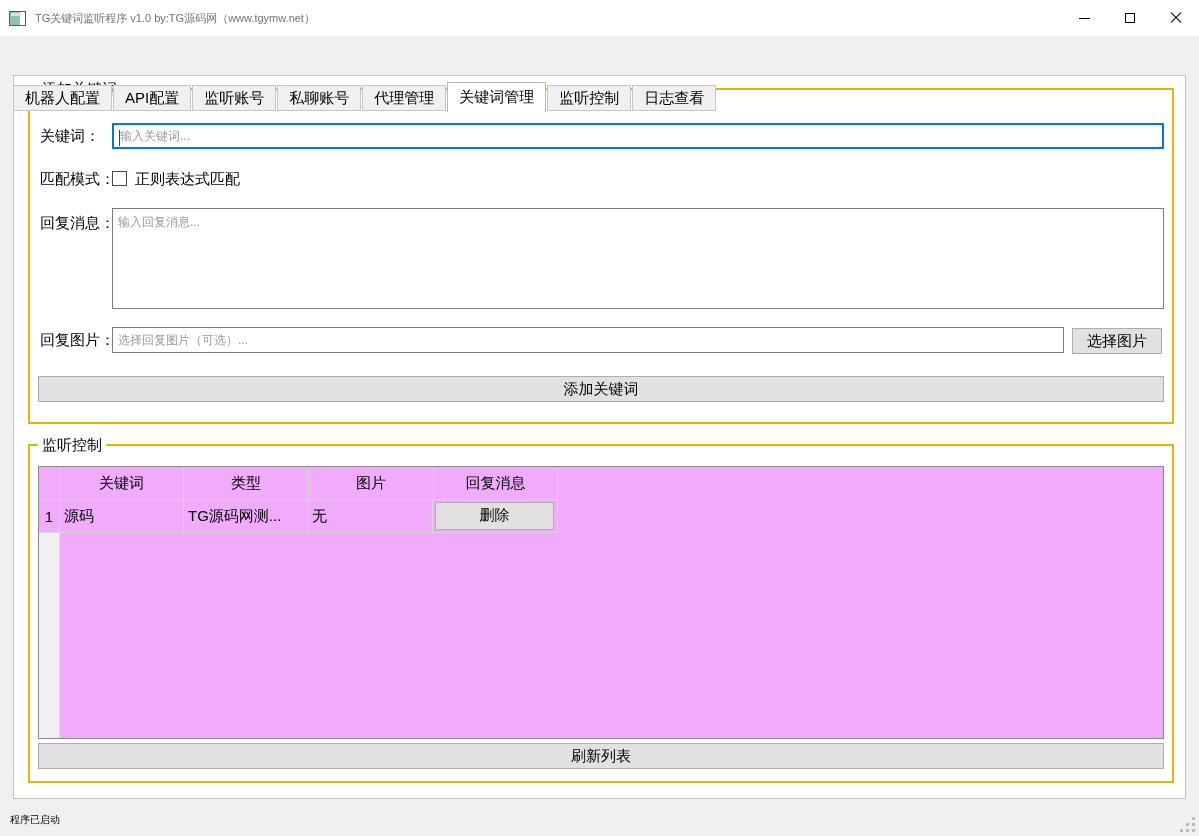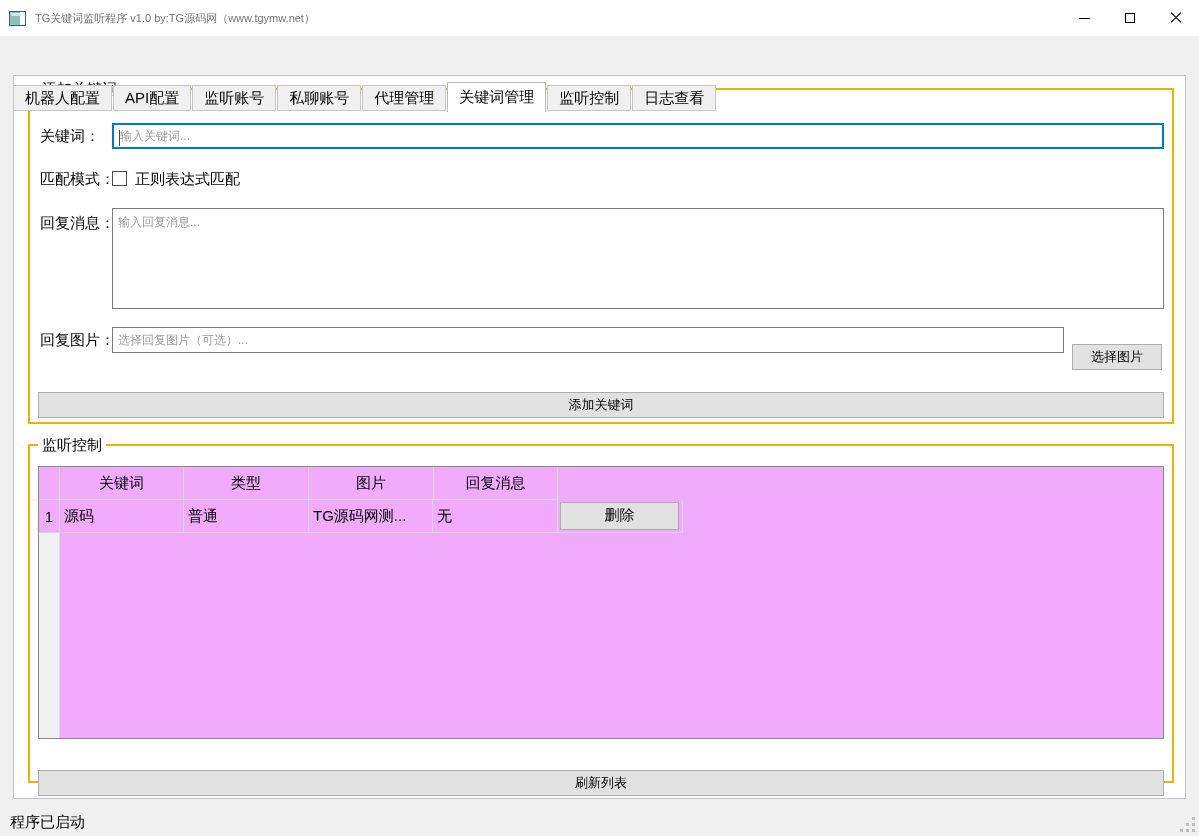--- a/index.html
+++ b/index.html
@@ -45,42 +45,42 @@
 
   input, textarea { font-family:inherit; font-size:12px; color:#6d28d9; outline:none; background:#fff; }
   ::placeholder { color:#9b9b9b; opacity:1; }
   .txt { position:absolute; border:1px solid #7c7c7c; padding:0 5px; height:26px; }
   .txt-focus { border:2px solid #0078d7; padding:0 4px; }
   .tarea { position:absolute; border:1px solid #7c7c7c; padding:3px 5px; resize:none; line-height:20px; }
 
   .checkbox { position:absolute; width:15px; height:15px; background:#fff; border:1px solid #4d4d4d; }
   .cb-label { position:absolute; height:26px; line-height:26px; font-size:15px; }
 
-  .btn { position:absolute; background:#e1e1e1; border:1px solid #adadad; font-size:13px;
-         display:flex; align-items:center; justify-content:center; cursor:default; white-space:nowrap;margin-top:16px; }
+  .btn { position:absolute; background:#e1e1e1; border:1px solid #adadad; font-size:15px;
+         display:flex; align-items:center; justify-content:center; cursor:default; white-space:nowrap; }
 
   
   .tbl { position:absolute; left:8px; top:20px; width:1126px; height:273px;
          border:1px solid #8a8a8a; background:#f0abfc; overflow:hidden; }
   .trow { display:flex; height:33px; }
   .tcell { border-right:1px solid #d6d6d6; border-bottom:1px solid #d6d6d6;
            display:flex; align-items:center; overflow:hidden; white-space:nowrap; }
   .tcell.hdr { justify-content:center; }
   .tcell.idx { width:21px; justify-content:center; }
   .tcell.c1 { width:124px; } .tcell.c2 { width:125px; } .tcell.c3 { width:124px; }
   .tcell.c4 { width:125px; } .tcell.c5 { width:125px; }
   .tcell.data { padding-left:4px; justify-content:flex-start; }
   .tcell.actioncell { padding:0; }
   .cell-btn { flex:1; margin:2px 3px 3px 2px; height:28px; background:#e1e1e1; border:1px solid #adadad;
               display:flex; align-items:center; justify-content:center; font-size:15px; }
   .vhdr-strip { position:absolute; left:0; top:66px; bottom:0; width:21px;
                 background:#f0f0f0; border-right:1px solid #dcdcdc; }
 
   
-  .statusbar { position:absolute; left:10px; top:813px; font-size:15px; }
+  .statusbar { position:absolute; left:10px; top:813px; font-size:10px; }
   .grip { position:absolute; right:3px; bottom:3px; width:16px; height:16px; }
   .grip::after { content:''; position:absolute; left:0; top:0; width:3px; height:3px; background:transparent;
     box-shadow:12px 0 0 #bdbdbd, 12px 6px 0 #bdbdbd, 6px 6px 0 #bdbdbd,
                12px 12px 0 #bdbdbd, 6px 12px 0 #bdbdbd, 0 12px 0 #bdbdbd; }
   .caret { position:absolute; left:5px; top:5px; width:1px; height:16px; background:#444; }
 </style>
 </head>
 <body>
 
 <div class="window">
@@ -144,30 +144,29 @@
         <div class="trow">
           <div class="tcell idx hdr"></div>
           <div class="tcell c1 hdr">关键词</div>
           <div class="tcell c2 hdr">类型</div>
           <div class="tcell c4 hdr">图片</div>
           <div class="tcell c3 hdr">回复消息</div>
         </div>
         <div class="trow">
           <div class="tcell idx">1</div>
           <div class="tcell c1 data">源码</div>
-          <div class="tcell c2 data">普通</div>
           <div class="tcell c3 data">TG源码网测...</div>
           <div class="tcell c4 data">无</div>
           <div class="tcell c5 actioncell">
             <div class="cell-btn">删除</div>
           </div>
         </div>
         <div class="vhdr-strip"></div>
       </div>
 
-      <div class="btn" style="left:8px; top:308px; width:1126px; height:26px;">刷新列表</div>
+      <div class="btn" style="left:8px; top:297px; width:1126px; height:26px;">刷新列表</div>
     </div>
   </div>
 
   <div class="statusbar">程序已启动</div>
   <div class="grip"></div>
 
 </div>
 
 </body></html>

